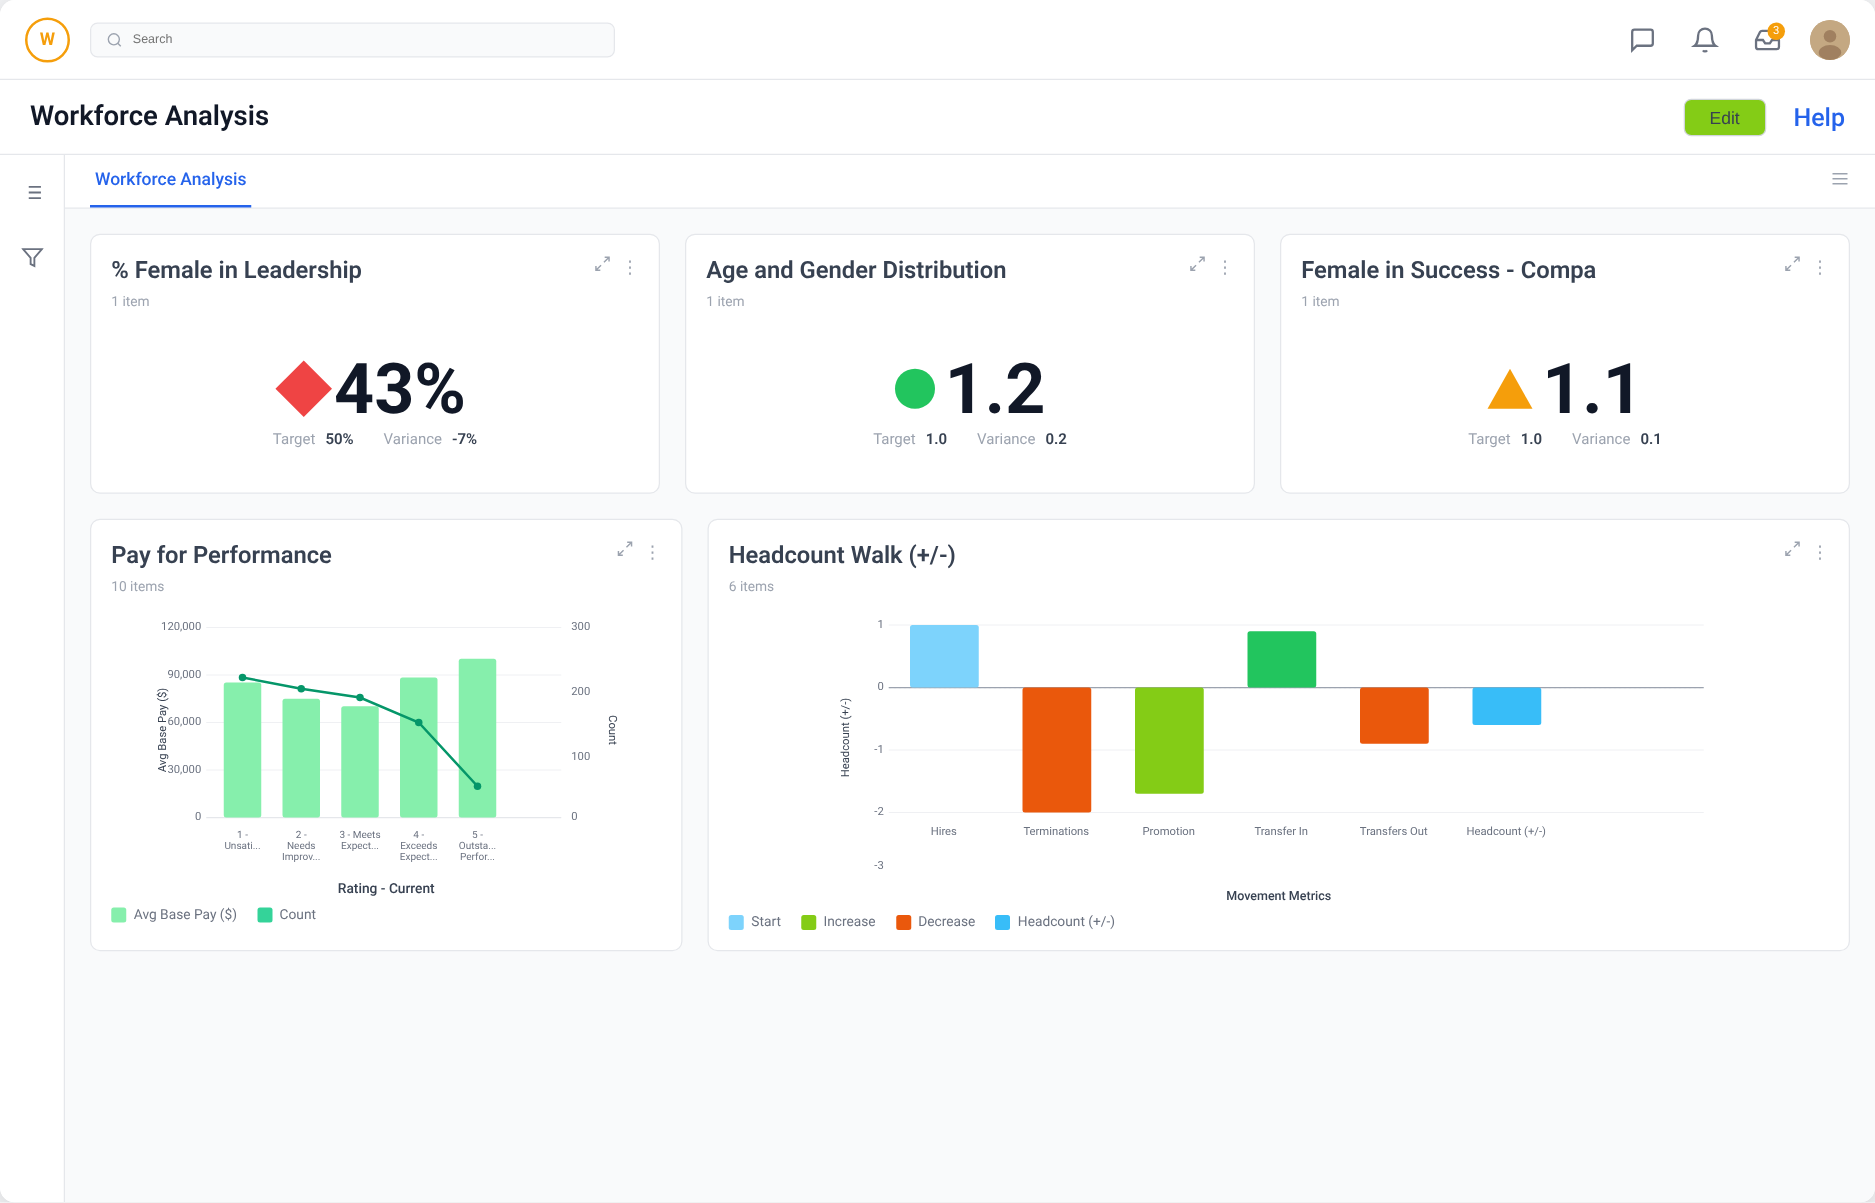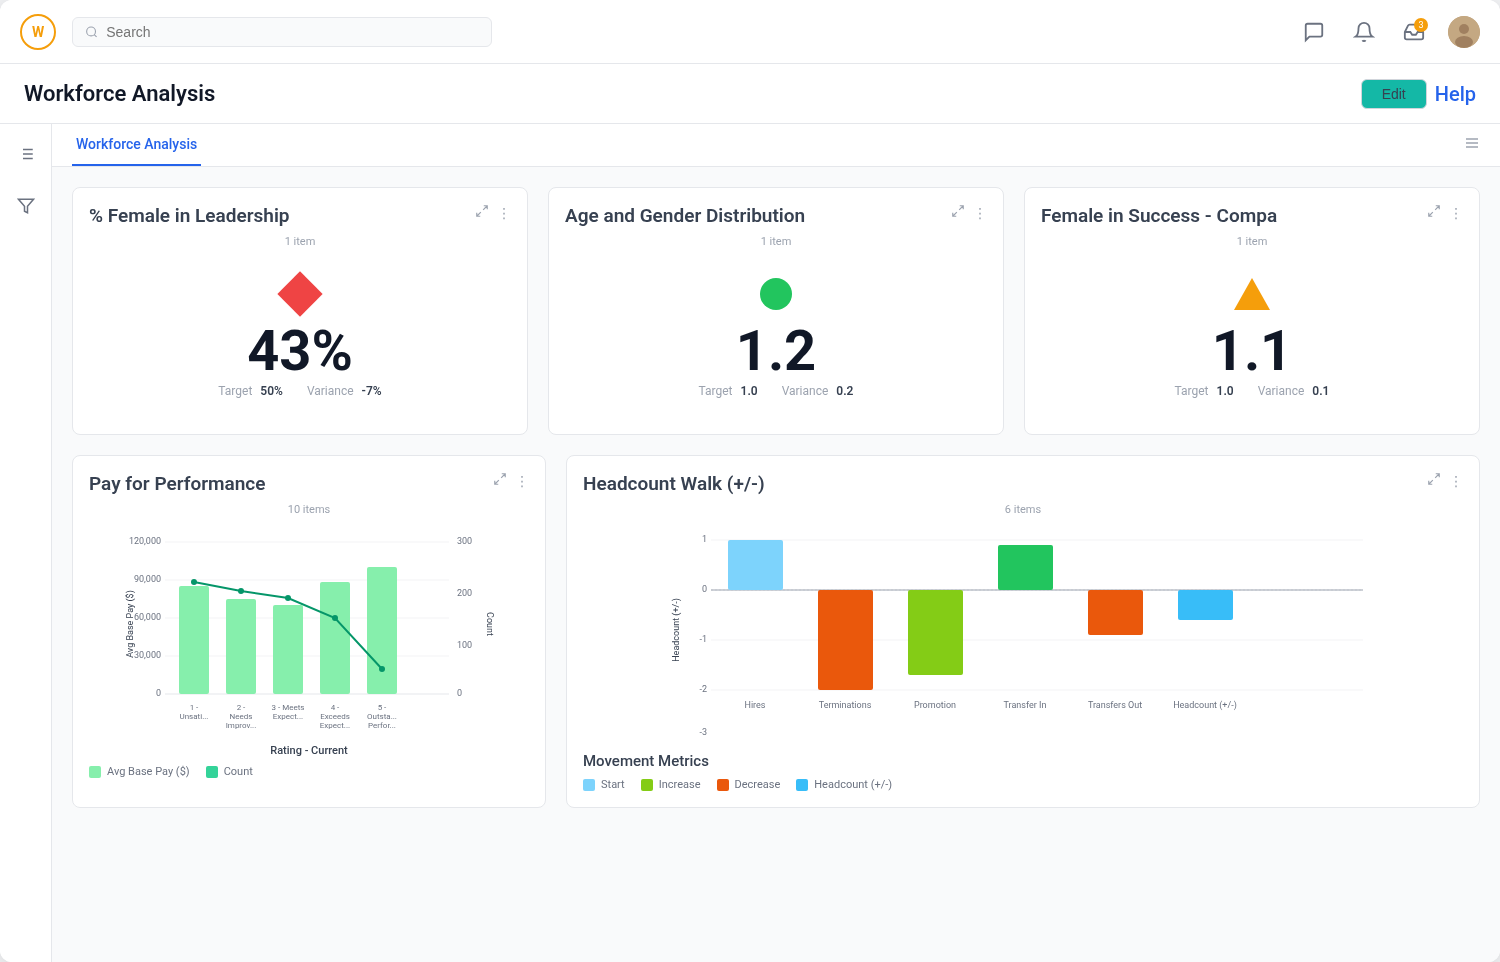--- a/index.html
+++ b/index.html
@@ -4,30 +4,30 @@
   <style>
     * { box-sizing: border-box; margin: 0; padding: 0; }
     body { font-family: -apple-system, BlinkMacSystemFont, 'Segoe UI', Roboto, sans-serif; background: #f3f4f6; }
     
     .app-shell { width: 1500px; height: 962px; background: #fff; border-radius: 12px; overflow: hidden; display: flex; flex-direction: column; box-shadow: 0 4px 24px rgba(0,0,0,0.15); }
     
     
     .top-nav { height: 64px; background: #fff; border-bottom: 1px solid #e5e7eb; display: flex; align-items: center; padding: 0 20px; gap: 16px; flex-shrink: 0; }
     .logo { width: 36px; height: 36px; border-radius: 50%; border: 2px solid #f59e0b; display: flex; align-items: center; justify-content: center; font-weight: bold; color: #f59e0b; font-size: 14px; }
     .search-bar { flex: 1; max-width: 420px; display: flex; align-items: center; background: #f9fafb; border: 1px solid #e5e7eb; border-radius: 6px; padding: 6px 12px; gap: 8px; }
-    .search-bar input { border: none; background: transparent; outline: none; font-size: 14px; color: #374151; width: 100%; }
+    .search-bar input { border: none; background: transparent; outline: none; font-size: 10px; color: #374151; width: 100%; }
     .nav-icons { margin-left: auto; display: flex; align-items: center; gap: 18px; }
     .nav-icon { width: 32px; height: 32px; display: flex; align-items: center; justify-content: center; color: #6b7280; cursor: pointer; position: relative; }
     .badge { position: absolute; top: 2px; right: 2px; width: 14px; height: 14px; background: #f59e0b; border-radius: 50%; font-size: 9px; color: #fff; display: flex; align-items: center; justify-content: center; }
     .avatar { width: 32px; height: 32px; border-radius: 50%; background: #c4a882; overflow: hidden; display: flex; align-items: center; justify-content: center; }
 
     
     .page-header { height: 60px; background: #fff; border-bottom: 1px solid #e5e7eb; display: flex; align-items: center; padding: 0 24px; flex-shrink: 0; }
     .page-title { font-size: 22px; font-weight: 600; color: #111827; flex: 1; }
-    .edit-btn { background: #14b8a6; border: 1px solid #d1d5db; border-radius: 6px; padding: 6px 20px; font-size: 14px; font-weight: 500; cursor: pointer; color: #374151; margin-right: 8px; }
+    .edit-btn { background: #84cc16; border: 1px solid #d1d5db; border-radius: 6px; padding: 6px 20px; font-size: 14px; font-weight: 500; cursor: pointer; color: #374151; margin-right: 22px; }
     .help-link { color: #2563eb; font-size: 20px; font-weight: 500; cursor: pointer; text-decoration: none; }
 
     
     .main-content { display: flex; flex: 1; overflow: hidden; }
     
     
     .sidebar { width: 52px; background: #fff; border-right: 1px solid #e5e7eb; display: flex; flex-direction: column; align-items: center; padding: 12px 0; gap: 16px; flex-shrink: 0; }
     .sidebar-icon { width: 36px; height: 36px; display: flex; align-items: center; justify-content: center; color: #6b7280; cursor: pointer; border-radius: 4px; }
 
     
@@ -42,25 +42,25 @@
     
     .cards-container { padding: 20px; display: flex; flex-direction: column; gap: 20px; }
     .cards-row { display: flex; gap: 20px; }
     
     
     .card { background: #fff; border-radius: 8px; border: 1px solid #e5e7eb; padding: 16px; flex: 1; }
     .card-header { display: flex; align-items: flex-start; justify-content: space-between; margin-bottom: 8px; }
     .card-title { font-size: 19px; font-weight: 600; color: #374151; }
     .card-header-right { display: flex; align-items: center; gap: 8px; }
     .card-expand-icon, .card-menu-icon { color: #9ca3af; cursor: pointer; font-size: 14px; }
-    .card-item-count { font-size: 11px; color: #9ca3af; text-align: center; }
+    .card-item-count { font-size: 11px; color: #9ca3af; text-align: left; }
 
     
     .metric-display { display: flex; flex-direction: column; align-items: center; justify-content: center; padding: 30px 0 20px; }
-    .metric-value { display: flex; align-items: center; gap: 8px; flex-direction: column; }
+    .metric-value { display: flex; align-items: center; gap: 8px; }
     .metric-number { font-size: 56px; font-weight: 700; color: #111827; }
     .metric-icon-diamond { width: 32px; height: 32px; background: #ef4444; transform: rotate(45deg); display: inline-block; }
     .metric-icon-circle { width: 32px; height: 32px; background: #22c55e; border-radius: 50%; display: inline-block; }
     .metric-icon-triangle { width: 0; height: 0; border-left: 18px solid transparent; border-right: 18px solid transparent; border-bottom: 32px solid #f59e0b; display: inline-block; }
     .metric-details { display: flex; gap: 24px; margin-top: 0; }
     .metric-row { font-size: 12px; color: #6b7280; display: flex; gap: 8px; }
     .metric-row span:first-child { color: #9ca3af; }
     .metric-row span:last-child { font-weight: 600; color: #374151; }
     .chart-legend { display: flex; gap: 16px; margin-top: 8px; }
     .legend-item { display: flex; align-items: center; gap: 6px; font-size: 11px; color: #6b7280; }
@@ -378,21 +378,21 @@
 
                 <rect x="515" y="70" width="55" height="30" fill="#38bdf8" rx="2"></rect>
 
                 <text x="92" y="188" font-size="9" fill="#6b7280" text-anchor="middle">Hires</text>
                 <text x="182" y="188" font-size="9" fill="#6b7280" text-anchor="middle">Terminations</text>
                 <text x="272" y="188" font-size="9" fill="#6b7280" text-anchor="middle">Promotion</text>
                 <text x="362" y="188" font-size="9" fill="#6b7280" text-anchor="middle">Transfer In</text>
                 <text x="452" y="188" font-size="9" fill="#6b7280" text-anchor="middle">Transfers Out</text>
                 <text x="542" y="188" font-size="9" fill="#6b7280" text-anchor="middle">Headcount (+/-)</text>
               </svg>
-              <div style="text-align:left;font-size:15px;color:#374151;font-weight:500;margin-top:-2px;">Movement Metrics</div>
+              <div style="text-align:center;font-size:10px;color:#374151;font-weight:500;margin-top:-2px;">Movement Metrics</div>
               <div class="hcw-legend chart-legend">
                 <div class="legend-item">
                   <div class="legend-swatch" style="background:#7dd3fc;"></div>
                   <span>Start</span>
                 </div>
                 <div class="legend-item">
                   <div class="legend-swatch" style="background:#84cc16;"></div>
                   <span>Increase</span>
                 </div>
                 <div class="legend-item">

